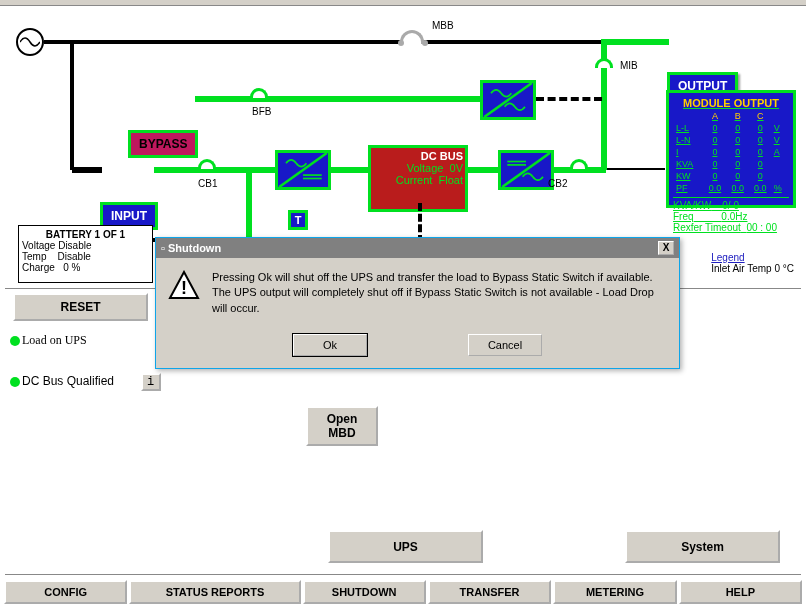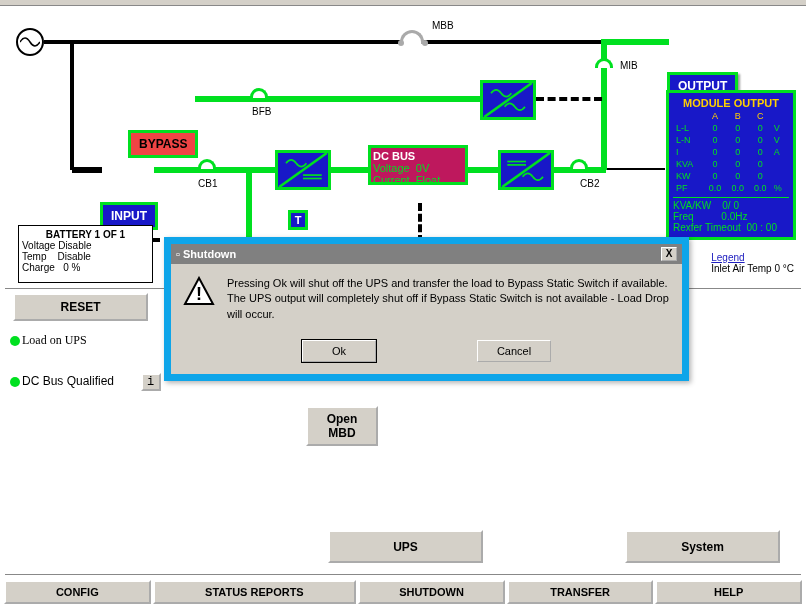--- a/index.html
+++ b/index.html
@@ -7,25 +7,25 @@
 
 .topbar { height: 6px; background: #d4d0c8; border-bottom: 1px solid #888; }
 
 .diagram { position: absolute; top: 10px; left: 0; width: 806px; height: 280px; }
 
 
 .gbox { position: absolute; background: #1818c8; color: #fff; font-weight: bold; font-size: 12px; border: 3px solid #00e020; display: flex; align-items: center; justify-content: center; padding: 4px 8px; margin-top: 44px; }
 .out-shadow { box-shadow: 2px 2px 2px rgba(0,0,0,0.4); }
 
 
-.dcbus { position: absolute; top: 135px; left: 368px; width: 100px; height: 40px; background: #be185d; border: 3px solid #00e020; color: #00e020; font-size: 11px; text-align: left; padding: 2px; }
+.dcbus { position: absolute; top: 135px; left: 368px; width: 100px; height: 67px; background: #b91c1c; border: 3px solid #00e020; color: #00e020; font-size: 11px; text-align: right; padding: 2px; }
 .dcbus .title { color: #fff; font-weight: bold; }
 
 
-.modout { position: absolute; top: 80px; right: 10px; width: 130px; height: 150px; background: #1818c8; border: 3px solid #00e020; color: #00e020; font-size: 10px; padding: 4px; }
+.modout { position: absolute; top: 80px; right: 10px; width: 130px; height: 118px; background: #1818c8; border: 3px solid #00e020; color: #00e020; font-size: 10px; padding: 4px; text-decoration: underline; }
 .modout .title { color: #ffd000; font-weight: bold; text-align: center; font-size: 11px; }
 .modout .hdr { color: #ffd000; }
 .modout table { width: 100%; font-size: 9px; }
 .modout td { padding: 0 1px; }
 .modout hr { border: none; border-top: 1px solid #00e020; margin: 2px 0; }
 
 
 .conv { position: absolute; width: 56px; height: 40px; background: #1818c8; border: 3px solid #00e020; }
 .conv svg { width: 100%; height: 100%; }
 
@@ -65,21 +65,21 @@
 
 .line { position:absolute; background:#00e020; }
 .bline { position:absolute; background:#000; }
 .dline { position:absolute; border-top:4px dashed #000; }
 .dlineV { position:absolute; border-left:4px dashed #000; }
 
 
 .arc { position:absolute; width:18px; height:10px; border:3px solid #00e020; border-bottom:none; border-radius: 10px 10px 0 0; background:#fff;}
 
 
-.dialog { position:absolute; top: 237px; left: 164px; width: 525px; background:#d4d0c8; border:7px solid #0ea5e9; box-shadow: 2px 2px 5px rgba(0,0,0,0.3); }
+.dialog { position:absolute; top: 237px; left: 155px; width: 525px; background:#d4d0c8; border:1px solid #0ea5e9; box-shadow: 2px 2px 5px rgba(0,0,0,0.3); }
 .dialog .titlebar { height:20px; background:#808080; color:#fff; font-size:11px; font-weight:bold; padding:3px 5px; display:flex; justify-content:space-between; align-items:center; }
 .dialog .close { width:16px; height:14px; background:#d4d0c8; border:1px outset #fff; color:#000; font-size:10px; text-align:center; line-height:12px; cursor:pointer;}
 .dialog .body { padding: 12px; display:flex; gap: 12px; }
 .dialog .icon-cell { width: 32px; }
 .dialog .msg { font-size: 11px; line-height: 1.4; }
 .dialog .btnrow { display:flex; justify-content:center; gap: 101px; padding: 6px 0 12px; }
 .dialog .dbtn { width: 74px; height: 22px; background:#d4d0c8; border:1px outset #fff; font-size:11px; }
 .dialog .dbtn.default { box-shadow: 0 0 0 1px #000; }
 </style>
 </head>
@@ -111,21 +111,21 @@
   <div class="dlabel" style="top:50px; left:620px;">MIB</div>
 
   <div class="bline" style="top:30px; left:70px; width:4px; height:130px;"></div>
 
   <div class="line" style="top:86px; left:195px; width:285px; height:6px;"></div>
   <div class="arc" style="top:78px; left:250px;"></div>
   <div class="dlabel" style="top:96px; left:252px;">BFB</div>
 
   <div class="dline" style="top:87px; left:536px; width:66px;"></div>
 
-  <div class="gbox" style="top:76px; left:128px; background:#ef4444; color:#000;">BYPASS</div>
+  <div class="gbox" style="top:76px; left:128px; background:#be185d; color:#000;">BYPASS</div>
 
   <div class="conv" style="top:70px; left:480px;">
     <svg viewBox="0 0 56 40">
         <line x1="0" y1="40" x2="56" y2="0" stroke="#00e020" stroke-width="3"></line>
         <path d="M8 12 Q14 4 20 12 T32 12" stroke="#00e020" fill="none" stroke-width="2"></path>
         <path d="M24 28 Q30 20 36 28 T48 28" stroke="#00e020" fill="none" stroke-width="2"></path>
       </svg>
   </div>
 
   <div class="gbox" style="top:148px; left:100px;">INPUT</div>
@@ -155,21 +155,21 @@
         <line x1="0" y1="40" x2="56" y2="0" stroke="#00e020" stroke-width="3"></line>
         <line x1="6" y1="10" x2="28" y2="10" stroke="#00e020" stroke-width="2"></line>
         <line x1="6" y1="14" x2="28" y2="14" stroke="#00e020" stroke-width="2"></line>
         <path d="M24 28 Q30 20 36 28 T48 28" stroke="#00e020" fill="none" stroke-width="2"></path>
       </svg>
   </div>
 
   <div class="line" style="top:157px; left:468px; width:32px; height:6px;"></div>
   <div class="line" style="top:157px; left:554px; width:52px; height:6px;"></div>
   <div class="arc" style="top:149px; left:570px;"></div>
-  <div class="dlabel" style="top:168px; left:580px;">CB2</div>
+  <div class="dlabel" style="top:168px; left:548px;">CB2</div>
 
   <div class="bline" style="top:158px; left:607px; width:58px; height:2px;"></div>
 
   <div class="line" style="top:160px; left:246px; width:6px; height:70px;"></div>
   <div class="dline" style="top:228px; left:152px; width:96px;"></div>
   <div class="dlineV" style="top:193px; left:418px; height:40px;"></div>
   <div class="dline" style="top:228px; left:308px; width:112px;"></div>
 
   <div class="tbox">T</div>
 
@@ -268,20 +268,21 @@
 <div class="gbtn bigbtn" style="top:530px; left:328px;">UPS</div>
 <div class="gbtn bigbtn" style="top:530px; left:625px;">System</div>
 
 <div class="sep-mid"></div>
 
 <div class="bottom">
   <button>CONFIG</button>
   <button style="flex:1.4">STATUS REPORTS</button>
   <button>SHUTDOWN</button>
   <button>TRANSFER</button>
+  <button>METERING</button>
   <button>HELP</button>
 </div>
 
 <div class="dialog">
   <div class="titlebar">
     <span>▫ <span>Shutdown</span></span>
     <span class="close">X</span>
   </div>
   <div class="body">
     <div class="icon-cell">

